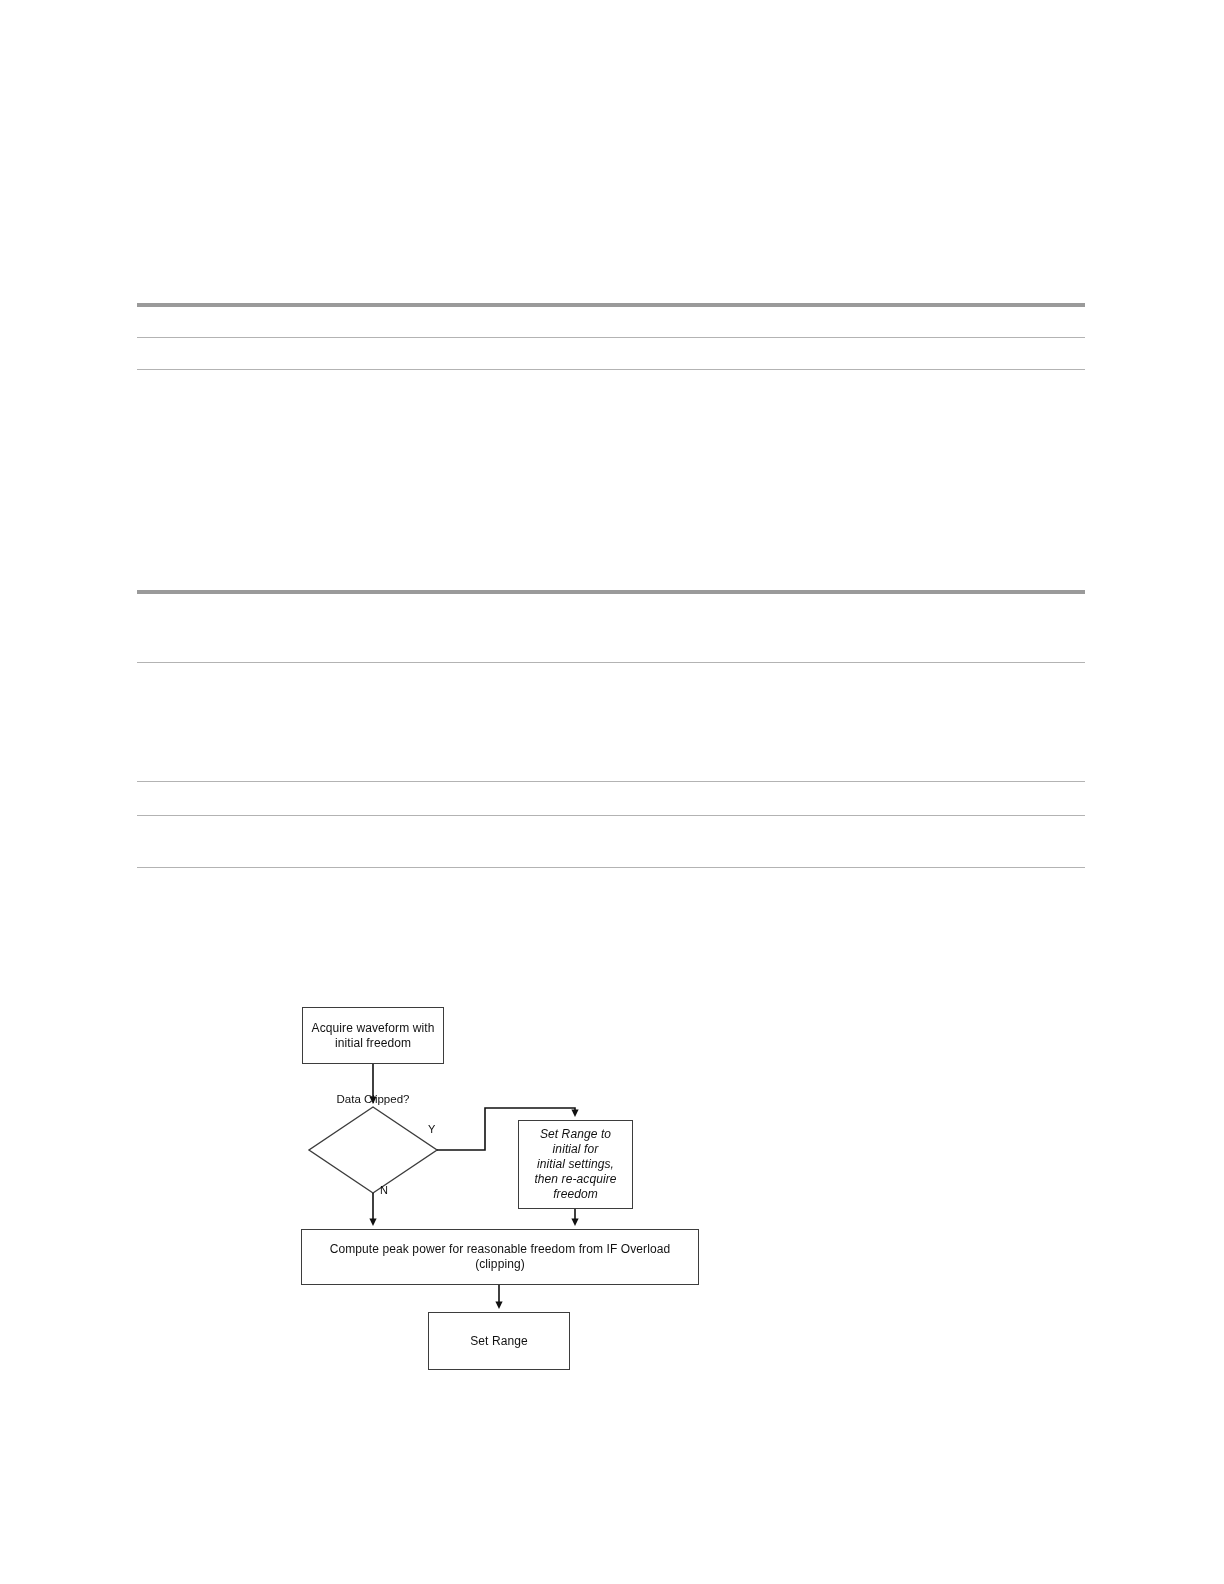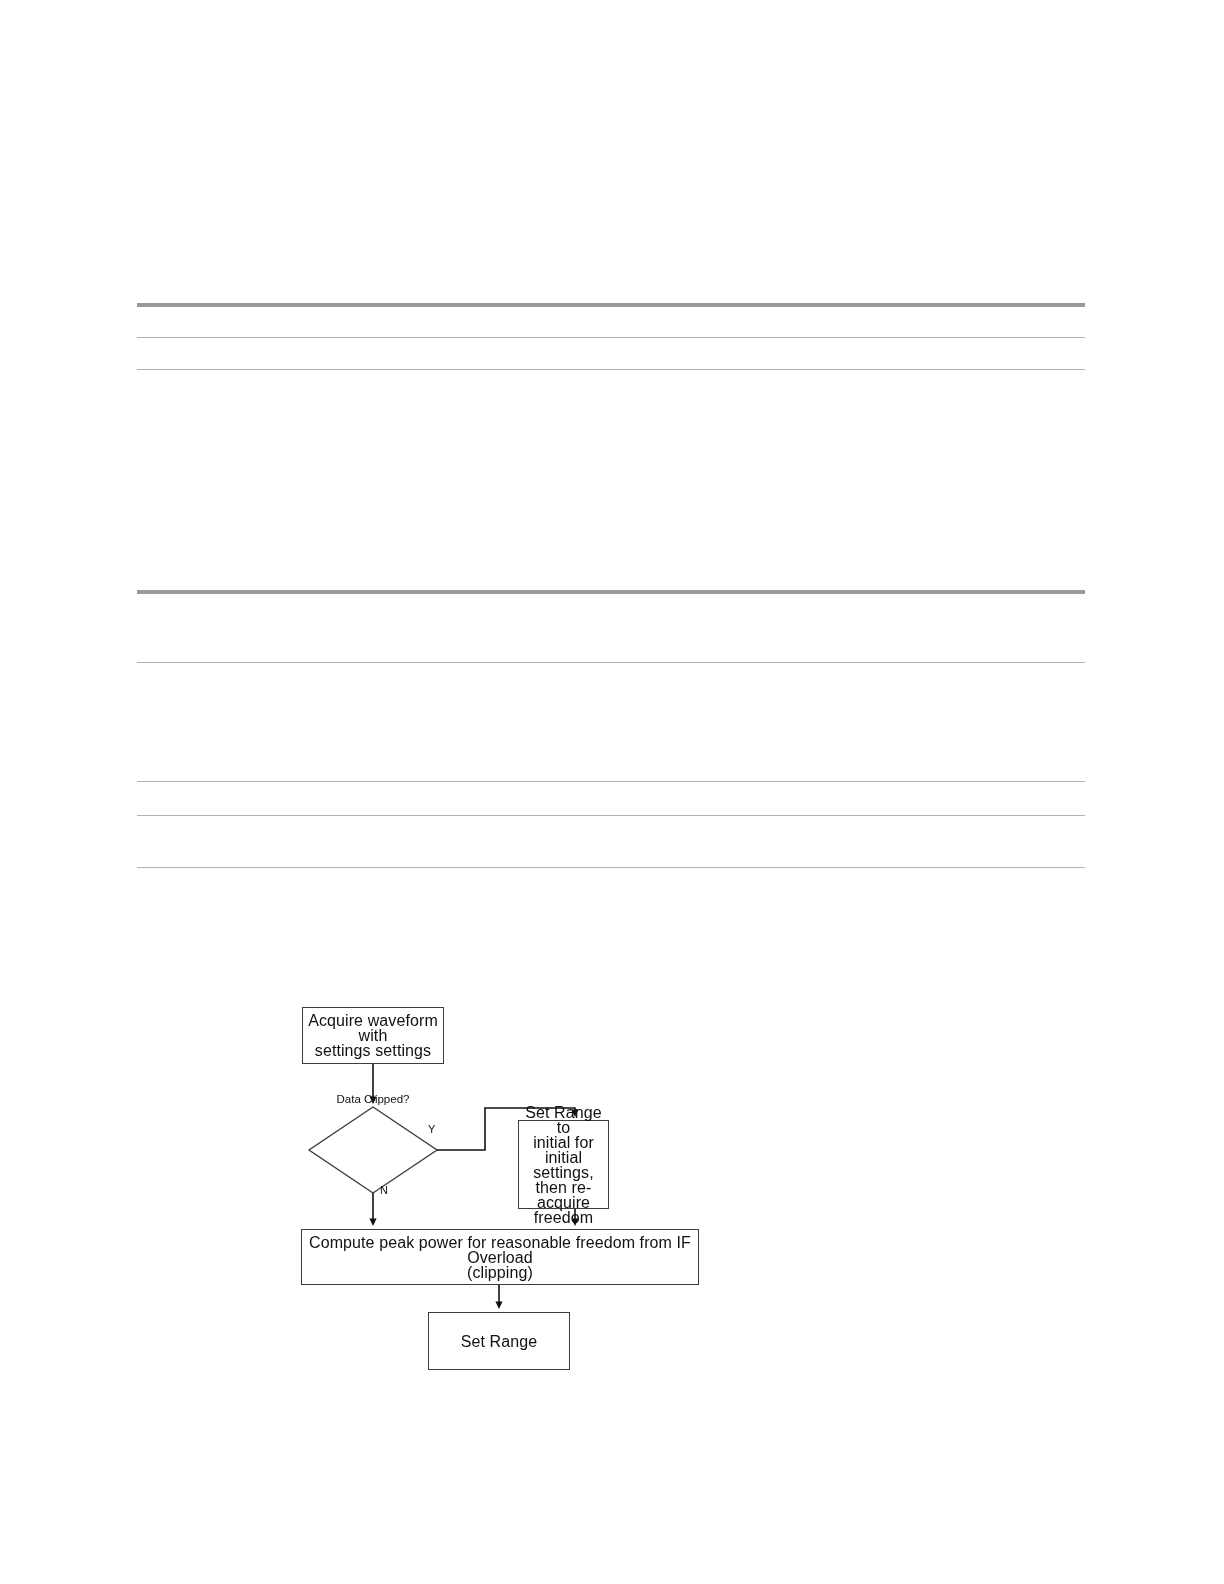--- a/index.html
+++ b/index.html
@@ -49,29 +49,29 @@
 
   .fc-box {
     position: absolute;
     box-sizing: border-box;
     border: 1.4px solid #3d3d3d;
     background: #ffffff;
     display: flex;
     align-items: center;
     justify-content: center;
     text-align: center;
-    font-size: 16px;
+    font-size: 12px;
     line-height: 15px;
     color: #111111;
     letter-spacing: 0.1px;
     padding: 2px 4px;
   }
 
   #box-acquire   { left: 302px; top: 1007px;  width: 142px; height: 57px;  }
-  #box-setmax    { left: 518px; top: 1120px;  width: 91px; height: 89px;  }
+  #box-setmax    { left: 518px; top: 1120px;  width: 115px; height: 89px; font-style: italic;  }
   #box-compute   { left: 301px; top: 1229px;  width: 398px; height: 56px;  }
   #box-setrange  { left: 428px; top: 1312px;  width: 142px; height: 58px;  }
 
   .fc-label {
     position: absolute;
     font-size: 11px;
     line-height: 12px;
     color: #111111;
   }
   #label-y { left: 428px; top: 1123px; }
@@ -114,21 +114,21 @@
   </svg>
 
   <div class="fc-label" style="left:309px; top:1093px; width:128px; text-align:center; font-size:11.5px;">Data Clipped?</div>
 
   <div class="fc-label" id="label-y">Y</div>
   <div class="fc-label" id="label-n">N</div>
 
   <div class="fc-box" id="box-acquire">
     <span>
       <span>Acquire waveform with</span><br>
-      <span>settings settings</span>
+      <span>initial freedom</span>
     </span>
   </div>
 
   <div class="fc-box" id="box-setmax">
     <span>
       <span>Set Range to</span><br>
       <span>initial for</span><br>
       <span>initial settings,</span><br>
       <span>then re-acquire</span><br>
       <span>freedom</span>

